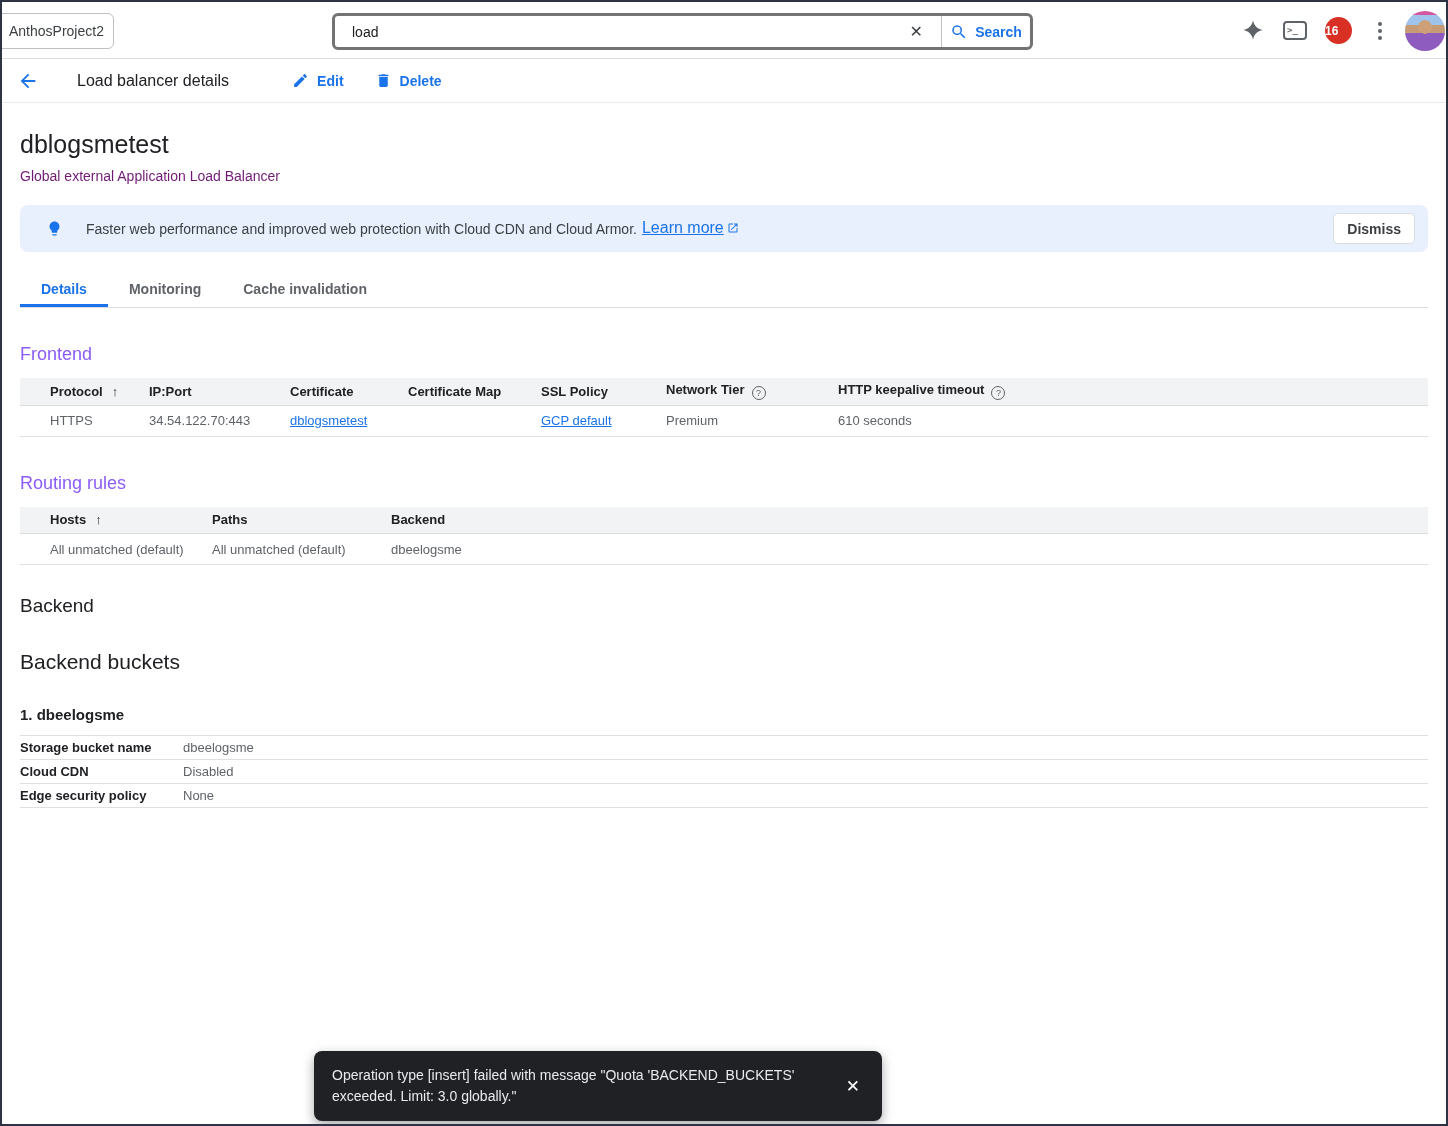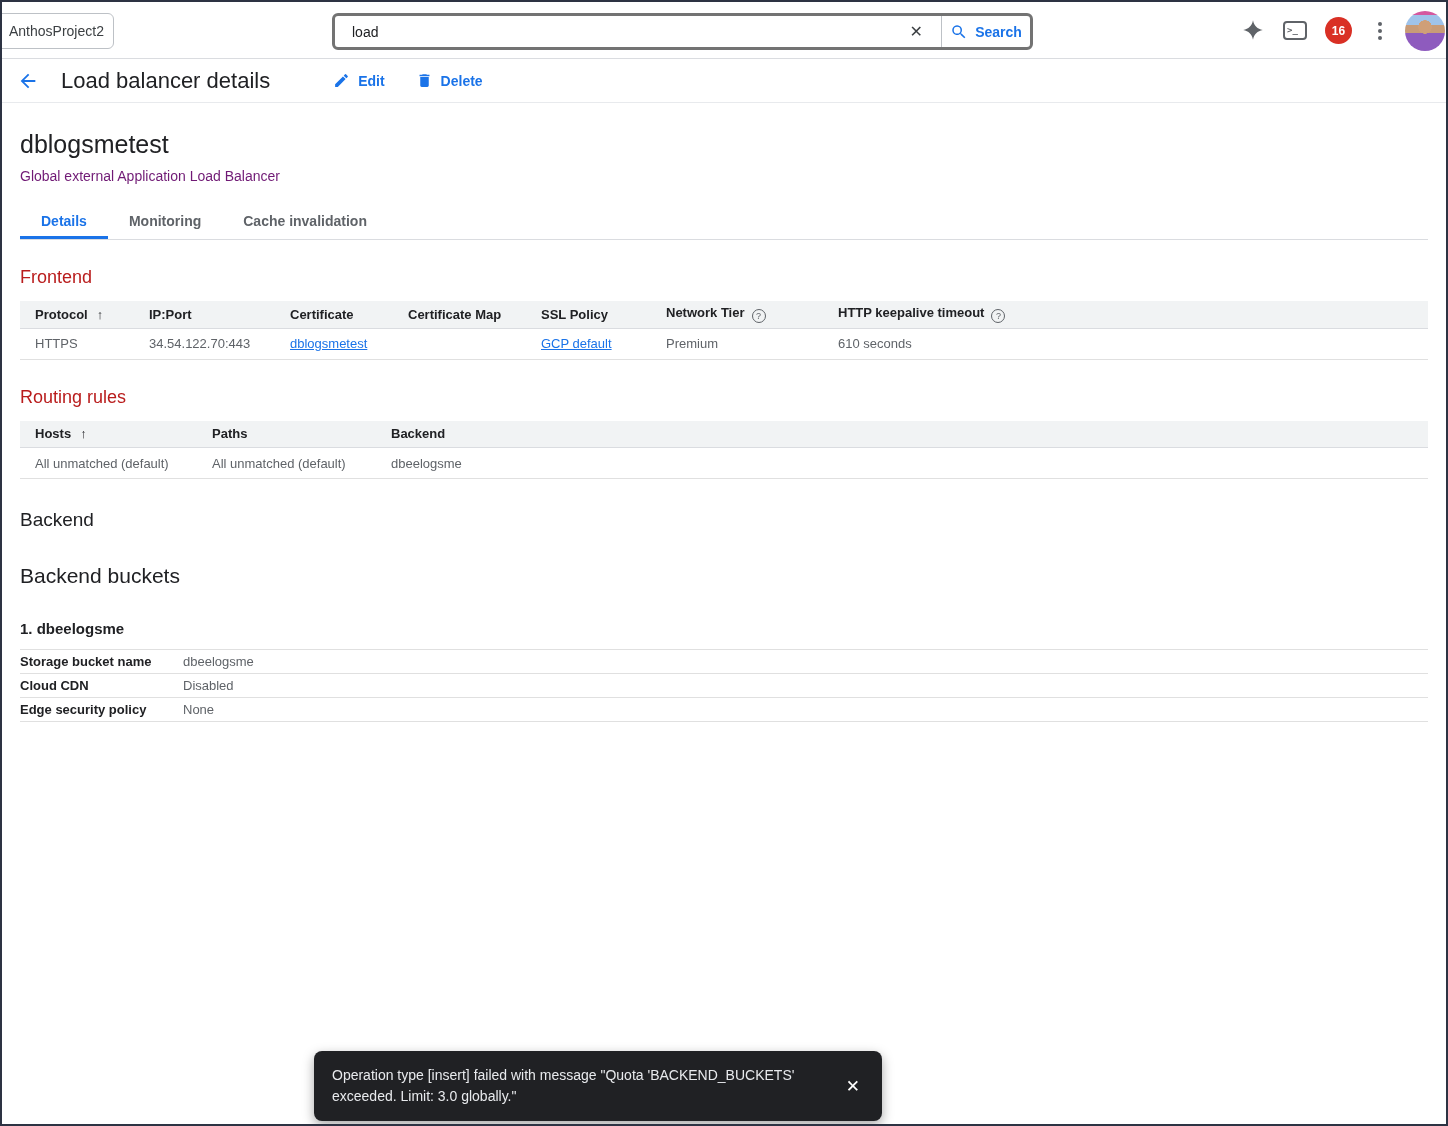--- a/index.html
+++ b/index.html
@@ -39,37 +39,37 @@
   .shell-icon {
     width: 24px; height: 19px; border: 2px solid #5f6368; border-radius: 4px;
     position: relative; margin-right: 18px; cursor: pointer;
   }
   .shell-icon::after {
     content: ">_"; font-family: "DejaVu Sans Mono", monospace; font-weight: bold;
     font-size: 9px; color: #5f6368; position: absolute; left: 2px; top: 2px;
   }
   .notif-badge {
     width: 27px; height: 27px; border-radius: 50%; background: #d93025; color: #fff;
-    font-size: 12px; font-weight: bold; display: flex; align-items: center; justify-content: center;
+    font-size: 12px; font-weight: bold; display: flex; align-items: center; 
     margin-right: 16px; cursor: pointer;
   }
   .kebab { width: 24px; height: 24px; display:flex; align-items:center; justify-content:center; margin-right: 13px; cursor: pointer; }
   .kebab i { width: 4px; height: 4px; border-radius: 50%; background: #5f6368; display:block;
              box-shadow: 0 -7px 0 #5f6368, 0 7px 0 #5f6368; }
   .avatar {
     width: 40px; height: 40px; border-radius: 50%; margin-right: 1px; cursor: pointer;
     background:
       radial-gradient(circle at 50% 40%, #cf9f78 0 21%, rgba(0,0,0,0) 22%),
       linear-gradient(180deg, #d4589f 0 11%, #9fc3ea 11% 36%, #c89b77 36% 54%, #8e5bbe 54% 100%);
   }
 
   
   .header-row { height: 44px; display: flex; align-items: center; border-bottom: 1px solid #e8eaed; }
   .back-btn { margin-left: 14px; width: 24px; height: 24px; cursor: pointer; display:flex; align-items:center; justify-content:center; }
-  .page-head-title { margin-left: 21px; font-size: 22px; color: #202124; }
+  .page-head-title { margin-left: 37px; font-size: 16px; color: #202124; }
   .head-action { display: flex; align-items: center; gap: 8px; color: #1a73e8; font-size: 14px; font-weight: bold; cursor: pointer; }
   .edit-action { margin-left: 63px; }
   .delete-action { margin-left: 31px; }
 
   
   .content { padding: 0 18px; }
   .lb-name { margin-top: 27px; font-size: 25px; font-weight: normal; color: #202124; }
   .lb-type { margin-top: 9px; font-size: 14px; color: #701a75; }
 
   .banner {
@@ -86,28 +86,28 @@
     font-size: 14px; font-weight: bold; color: #3c4043; font-family: inherit; cursor: pointer;
   }
 
   .tabs { margin-top: 22px; display: flex; border-bottom: 1px solid #dadce0; }
   .tab {
     padding: 0 21px 0 21px; height: 33px; line-height: 30px; font-size: 14px; font-weight: bold;
     color: #5f6368; cursor: pointer; border-bottom: 3px solid transparent;
   }
   .tab.active { color: #1a73e8; border-bottom-color: #1a73e8; }
 
-  .section-heading { margin-top: 27px; font-size: 18px; font-weight: normal; color: #b91c1c; }
+  .section-heading { margin-top: 36px; font-size: 18px; font-weight: normal; color: #8b5cf6; }
 
   table { width: 100%; border-collapse: collapse; margin-top: 13px; font-size: 13px; table-layout: fixed; }
   thead th {
     background: #f1f3f4; height: 27px; text-align: left; font-weight: bold; color: #202124;
     border-bottom: 1px solid #dadce0; white-space: nowrap; overflow: visible;
   }
-  th:first-child, td:first-child { padding-left: 15px; }
+  th:first-child, td:first-child { padding-left: 30px; }
   tbody td { height: 31px; color: #5f6368; border-bottom: 1px solid #e0e0e0; white-space: nowrap; }
   .cell-link { color: #1a73e8; text-decoration: underline; cursor: pointer; }
   .sort-arrow { margin-left: 9px; color: #202124; font-weight: normal; cursor: pointer; }
   .help-ico {
     display: inline-flex; align-items: center; justify-content: center;
     width: 14px; height: 14px; border: 1.3px solid #5f6368; border-radius: 50%;
     font-size: 9px; font-weight: normal; color: #5f6368; margin-left: 7px; vertical-align: -2px; cursor: pointer;
   }
 
   .backend-heading { margin-top: 30px; font-size: 19px; font-weight: normal; color: #202124; }
@@ -193,20 +193,32 @@
       </span>
       <span>Delete</span>
     </span>
   </div>
 
   <div class="content">
 
     <h1 class="lb-name">dblogsmetest</h1>
     <div class="lb-type">Global external Application Load Balancer</div>
 
+    <div class="banner">
+      <span class="banner-bulb">
+        <svg width="17" height="17" viewBox="0 0 24 24">
+            <path fill="#1a73e8" d="M9 21c0 .55.45 1 1 1h4c.55 0 1-.45 1-1v-1H9v1zm3-19C8.14 2 5 5.14 5 9c0 2.38 1.19 4.47 3 5.74V17c0 .55.45 1 1 1h6c.55 0 1-.45 1-1v-2.26c1.81-1.27 3-3.36 3-5.74 0-3.86-3.14-7-7-7z"></path>
+          </svg>
+      </span>
+      <span class="banner-text">Faster web performance and improved web protection with Cloud CDN and Cloud Armor.</span>
+      <span class="banner-link"><span>Learn more</span><span class="ext-ico"><svg width="12" height="12" viewBox="0 0 24 24">
+              <path fill="#1a73e8" d="M19 19H5V5h7V3H5a2 2 0 0 0-2 2v14a2 2 0 0 0 2 2h14a2 2 0 0 0 2-2v-7h-2v7zM14 3v2h3.59l-9.83 9.83 1.41 1.41L19 6.41V10h2V3h-7z"></path>
+            </svg></span></span>
+      <button class="dismiss-btn">Dismiss</button>
+    </div>
 
     <div class="tabs">
       <div class="tab active">Details</div>
       <div class="tab">Monitoring</div>
       <div class="tab">Cache invalidation</div>
     </div>
 
     <h2 class="section-heading">Frontend</h2>
     <table>
       <colgroup>

